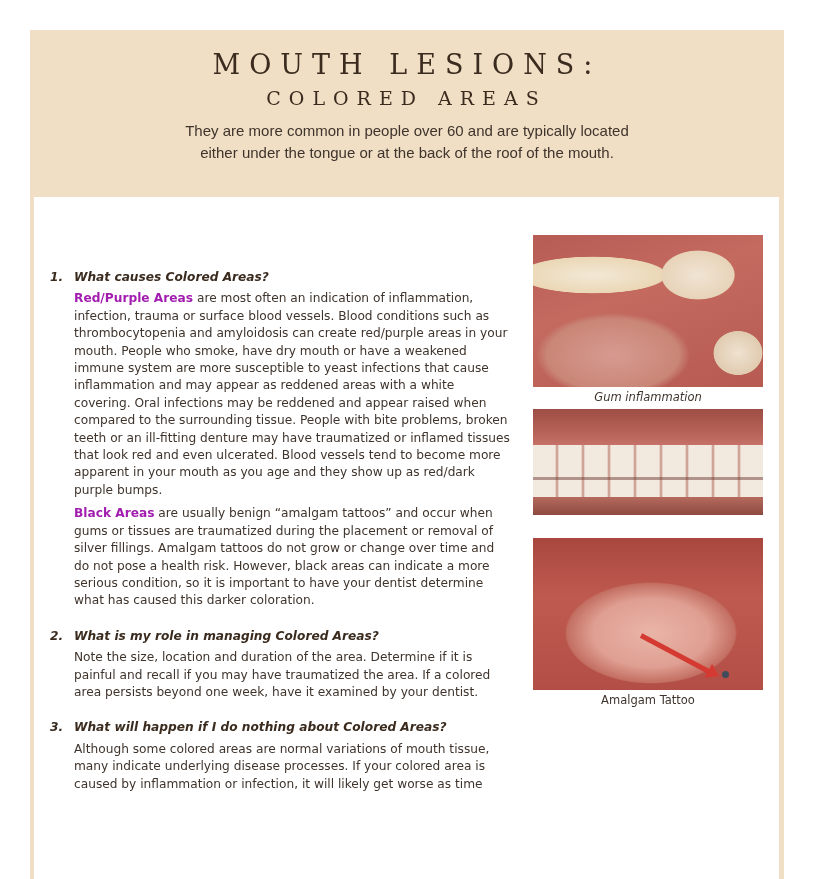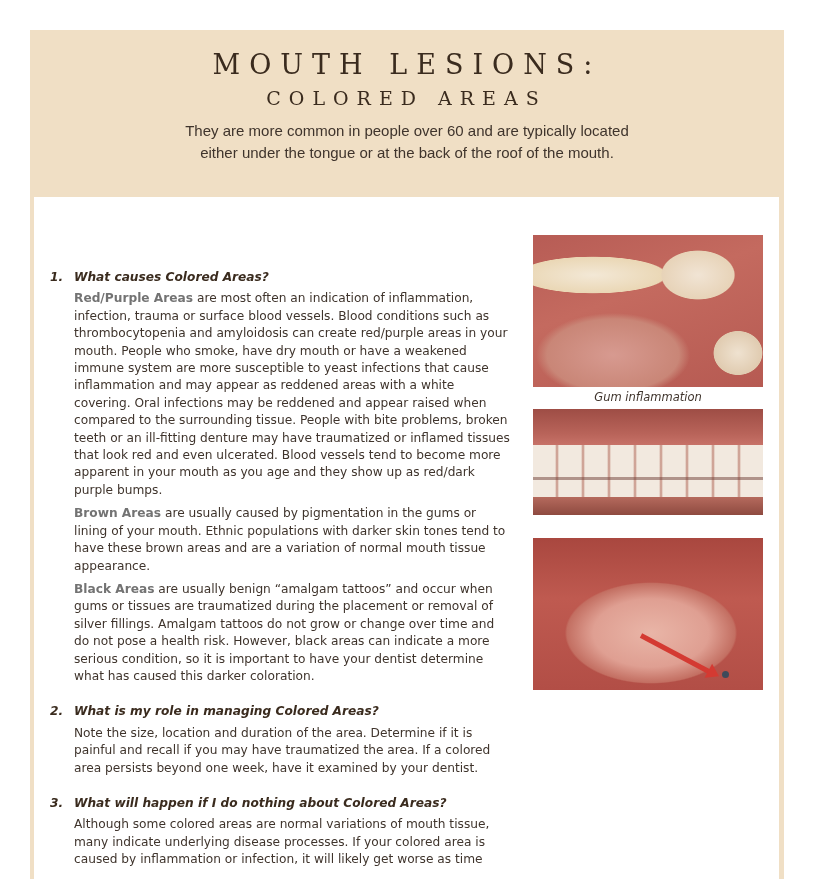--- a/index.html
+++ b/index.html
@@ -43,21 +43,21 @@
     .faq {
       position: absolute; left: 16px; top: 72px; width: 460px;
       font-size: 12.2px; line-height: 17.4px; color: #3f342c;
     }
     .q {
       display: flex; font-weight: bold; font-style: italic; color: #3a2b1e;
       margin-bottom: 4px;
     }
     .q .num { width: 24px; flex: none; }
     .para { margin-left: 24px; margin-bottom: 6px; }
-    .para b { font-weight: bold; color: #737373; }
+    .para b { font-weight: bold; color: #a21caf; }
     .faq-item { margin-bottom: 18px; }
 
     .fig { position: absolute; left: 499px; width: 230px; text-align: center; }
     .photo { width: 230px; position: relative; overflow: hidden; }
     .caption { font-size: 11.5px; color: #3f342c; margin-top: 3px; line-height: 14px; }
 
     .photo-1 {
       height: 152px;
       background:
         radial-gradient(ellipse 60px 40px at 165px 40px, #f1e4d4 0%, #e7d3b8 60%, transparent 62%),
@@ -117,21 +117,20 @@
 
   <div class="panel">
 
     <div class="faq">
       <div class="faq-item">
         <div class="q">
           <span class="num">1.</span>
           <span>What causes Colored Areas?</span>
         </div>
         <p class="para"><b>Red/Purple Areas</b><span> are most often an indication of inflammation, infection, trauma or surface blood vessels. Blood conditions such as thrombocytopenia and amyloidosis can create red/purple areas in your mouth. People who smoke, have dry mouth or have a weakened immune system are more susceptible to yeast infections that cause inflammation and may appear as reddened areas with a white covering. Oral infections may be reddened and appear raised when compared to the surrounding tissue. People with bite problems, broken teeth or an ill-fitting denture may have traumatized or inflamed tissues that look red and even ulcerated. Blood vessels tend to become more apparent in your mouth as you age and they show up as red/dark purple bumps.</span></p>
-        <p class="para"><b>Brown Areas</b><span> are usually caused by pigmentation in the gums or lining of your mouth. Ethnic populations with darker skin tones tend to have these brown areas and are a variation of normal mouth tissue appearance.</span></p>
         <p class="para"><b>Black Areas</b><span> are usually benign “amalgam tattoos” and occur when gums or tissues are traumatized during the placement or removal of silver fillings. Amalgam tattoos do not grow or change over time and do not pose a health risk. However, black areas can indicate a more serious condition, so it is important to have your dentist determine what has caused this darker coloration.</span></p>
       </div>
 
       <div class="faq-item">
         <div class="q">
           <span class="num">2.</span>
           <span>What is my role in managing Colored Areas?</span>
         </div>
         <p class="para"><span>Note the size, location and duration of the area. Determine if it is painful and recall if you may have traumatized the area. If a colored area persists beyond one week, have it examined by your dentist.</span></p>
       </div>
@@ -154,15 +153,16 @@
       <div class="photo photo-2">
         <div class="teeth-line"></div>
       </div>
     </div>
 
     <div class="fig" style="top: 341px;">
       <div class="photo photo-3">
         <div class="arrow"></div>
         <div class="spot"></div>
       </div>
+      <div class="caption">Amalgam Tattoo</div>
     </div>
   </div>
 </div>
 
 </body></html>

